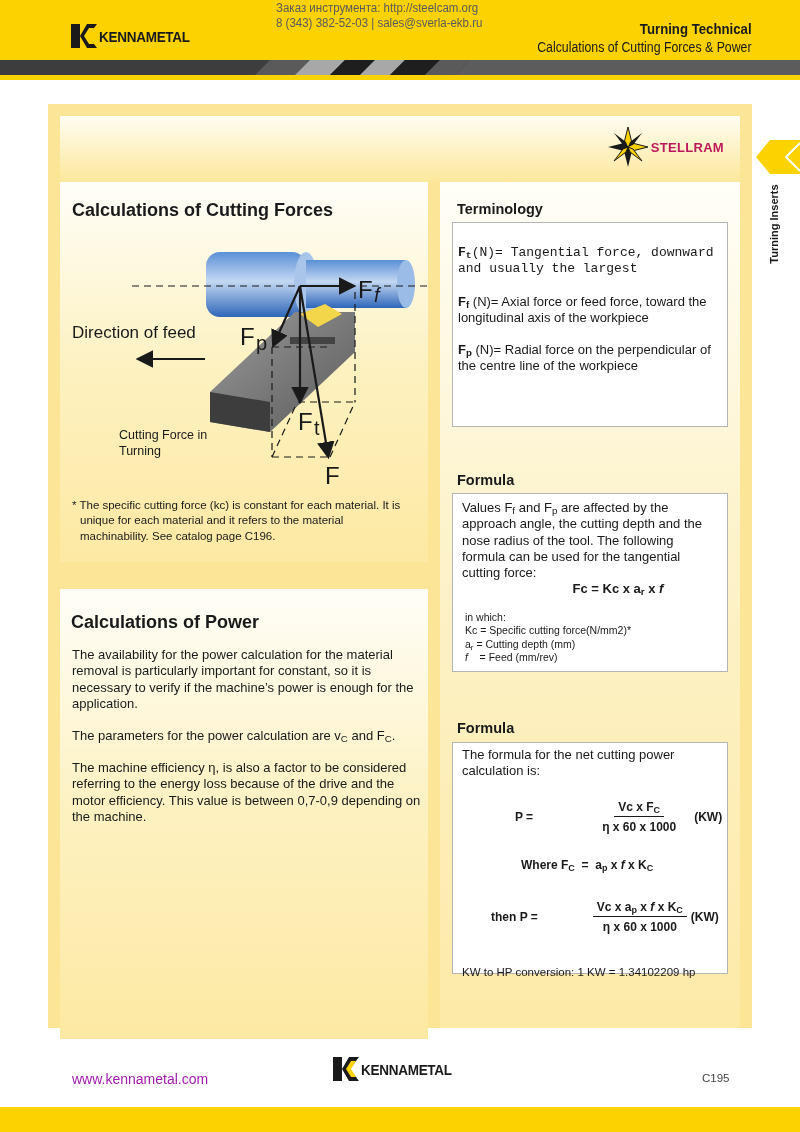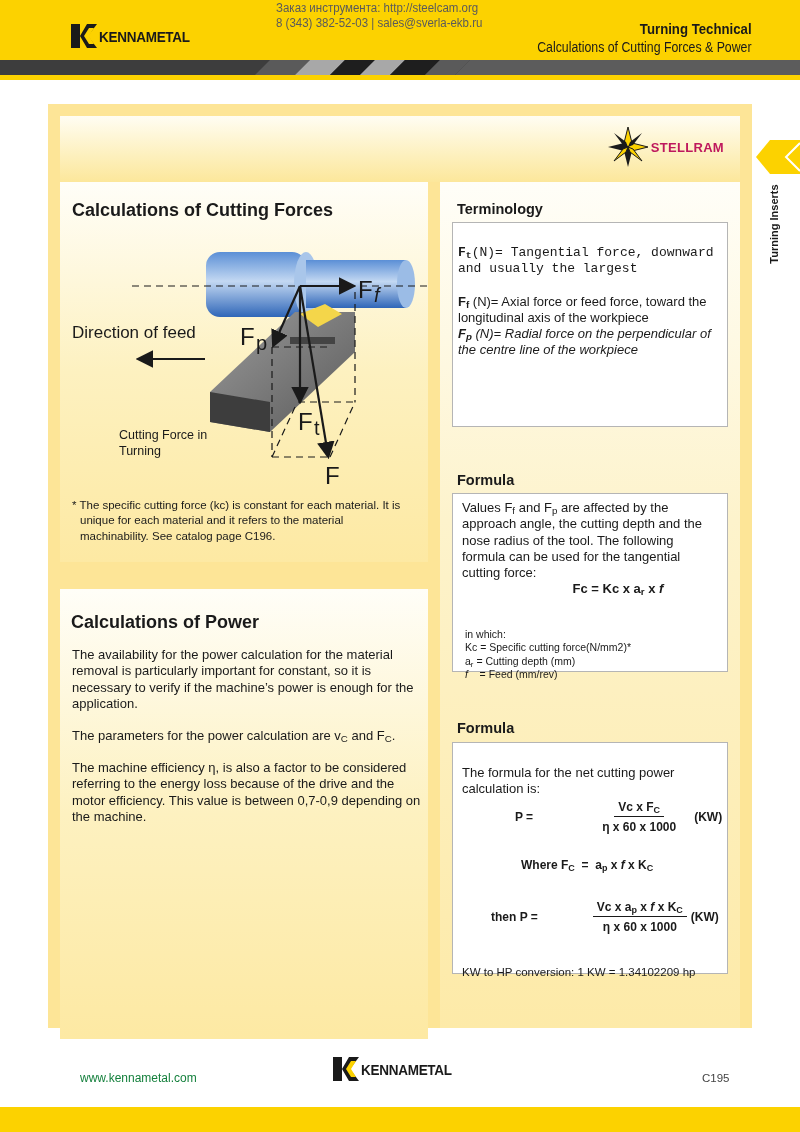--- a/index.html
+++ b/index.html
@@ -41,21 +41,21 @@
   .frac { display: inline-flex; flex-direction: column; align-items: center; vertical-align: middle; font-weight: bold; font-size: 12px; margin-left: 47px; }
   .frac .num { padding: 0 4px 1px; border-bottom: 1px solid #1a1a1a; }
   .frac .den { padding-top: 2px; }
 
   
   .side-tab { position: absolute; left: 756px; top: 140px; width: 44px; height: 34px; }
   .side-label { position: absolute; left: 766px; top: 186px; width: 16px; height: 76px; }
   .side-label span { position: absolute; left: 50%; top: 50%; transform: translate(-50%,-50%) rotate(-90deg); white-space: nowrap; font-size: 11px; font-weight: bold; color: #1a1a1a; }
 
   
-  .footer-url { position: absolute; left: 80px; top: 1071px; font-size: 12px; color: #15803d; }
+  .footer-url { position: absolute; left: 72px; top: 1071px; font-size: 14px; color: #a21caf; }
   .footer .logo { left: 333px; top: 1057px; }
   .page-num { position: absolute; left: 702px; top: 1072px; font-size: 11.5px; color: #444; }
   .footer-bar { position: absolute; left: 0; top: 1107px; width: 800px; height: 25px; background: #fcd200; }
 </style>
 </head>
 <body>
 
 <div class="header">
   <div class="logo">
     <svg class="k" viewBox="0 0 26 24" width="26" height="24">
@@ -185,37 +185,37 @@
   <div class="para" style="left:12px; top:139px; width:348px;"><span>The parameters for the power calculation are v</span><sub>C</sub><span> and F</span><sub>C</sub><span>.</span></div>
   <div class="para" style="left:12px; top:171px; width:350px;">The machine efficiency η, is also a factor to be considered referring to the energy loss because of the drive and the motor efficiency. This value is between 0,7-0,9 depending on the machine.</div>
 </div>
 
 <div class="panel p-right">
 
   <div class="h3" style="left:17px; top:19px;">Terminology</div>
   <div class="box" style="left:12px; top:40px; width:276px; height:205px; padding:6px 5px;">
     <div style="margin-top:16px;font-family:Liberation Mono, monospace;"><b>F</b><sub class="tb">t</sub><span>(N)= Tangential force, downward and usually the largest</span></div>
     <div style="margin-top:16px;"><b>F</b><sub class="tb">f</sub><span> (N)= Axial force or feed force, toward the longitudinal axis of the workpiece</span></div>
-    <div style="font-style:italic;"><b>F</b><sub class="tb">p</sub><span> (N)= Radial force on the perpendicular of the centre line of the workpiece</span></div>
+    <div style="margin-top:16px;"><b>F</b><sub class="tb">p</sub><span> (N)= Radial force on the perpendicular of the centre line of the workpiece</span></div>
   </div>
 
   <div class="h3" style="left:17px; top:290px;">Formula</div>
   <div class="box" style="left:12px; top:311px; width:276px; height:179px; padding:6px 9px;">
     <div><span>Values F</span><sub>f</sub><span> and F</span><sub>p</sub><span> are affected by the approach angle, the cutting depth and the nose radius of the tool. The following formula can be used for the tangential cutting force:</span></div>
     <div style="text-align:center; font-weight:bold; padding-left:56px; margin-top:0px;"><span>Fc = Kc x a</span><sub>r</sub><span> x </span><i>f</i></div>
-    <div class="small" style="margin-top:30px; padding-left:3px;">
+    <div class="small" style="margin-top:13px; padding-left:3px;">
       <div>in which:</div>
       <div><span>Kc</span><span> = Specific cutting force(N/mm2)*</span></div>
       <div><span>a</span><sub>r</sub><span> = Cutting depth (mm)</span></div>
       <div style="white-space:pre;"><i>f</i><span>    = Feed (mm/rev)</span></div>
     </div>
   </div>
 
   <div class="h3" style="left:17px; top:538px;">Formula</div>
-  <div class="box" style="left:12px; top:560px; width:276px; height:232px; padding:22px 9px;">
+  <div class="box" style="left:12px; top:560px; width:276px; height:232px; padding:4px 9px;">
     <div>The formula for the net cutting power calculation is:</div>
     <div style="position:absolute; left:62px; top:56px; display:flex; align-items:center; font-weight:bold; font-size:12px;">
       <span style="margin-right:22px;">P =</span>
       <span class="frac">
           <span class="num"><span>Vc x F</span><sub>C</sub></span>
           <span class="den">η x 60 x 1000</span>
         </span>
       <span style="margin-left:18px;">(KW)</span>
     </div>
     <div style="position:absolute; left:68px; top:114px; font-weight:bold; font-size:12px;"><span>Where F</span><sub>C</sub><span style="white-space:pre">  =  a</span><sub>p</sub><span> x </span><i>f</i><span> x K</span><sub>C</sub></div>

